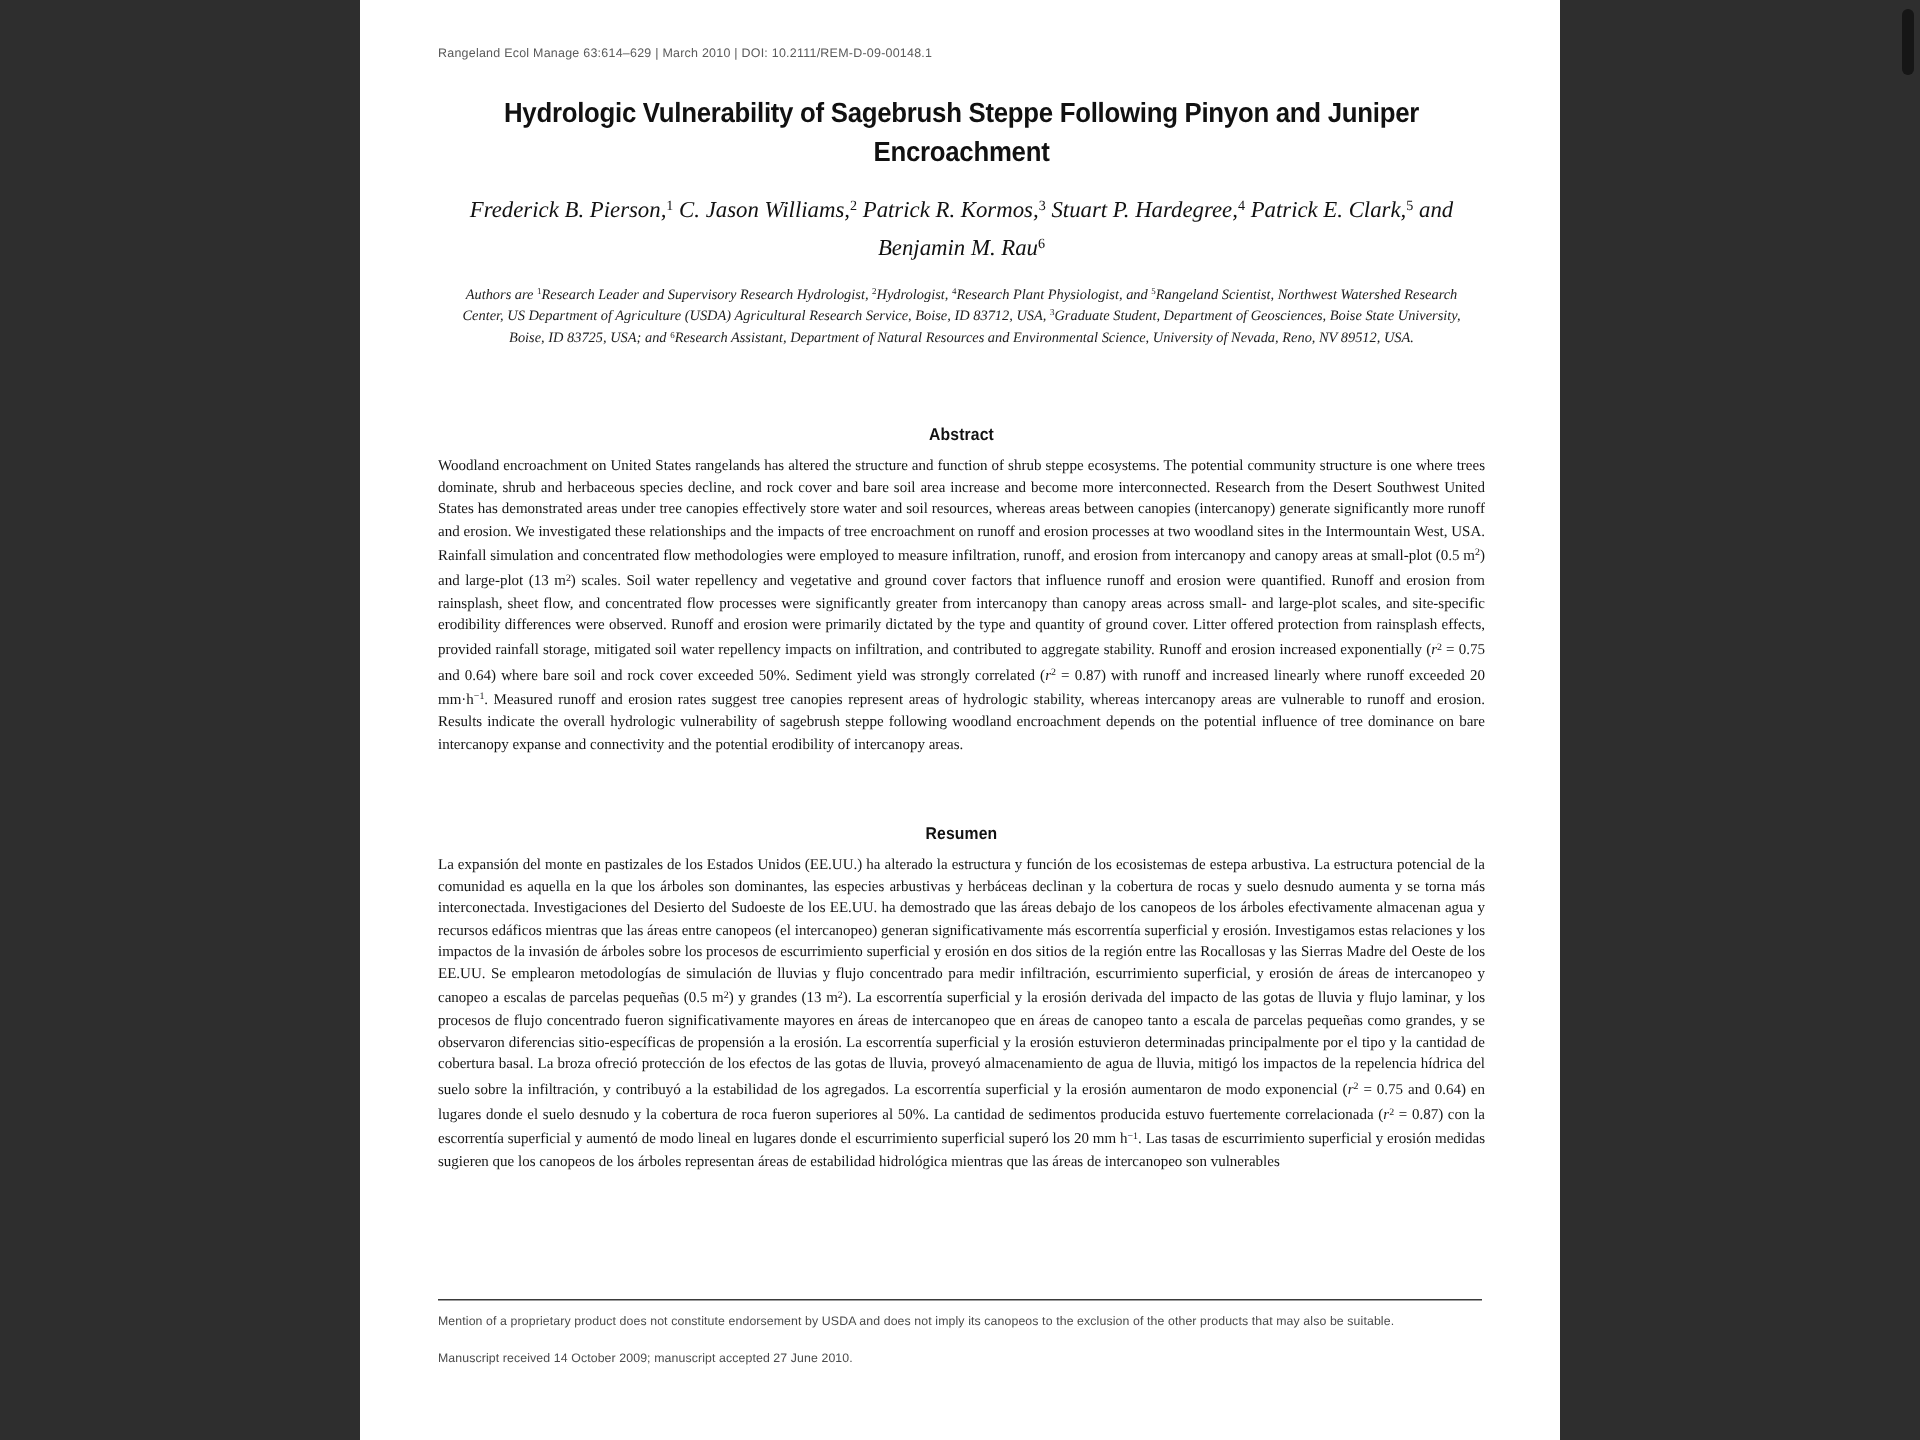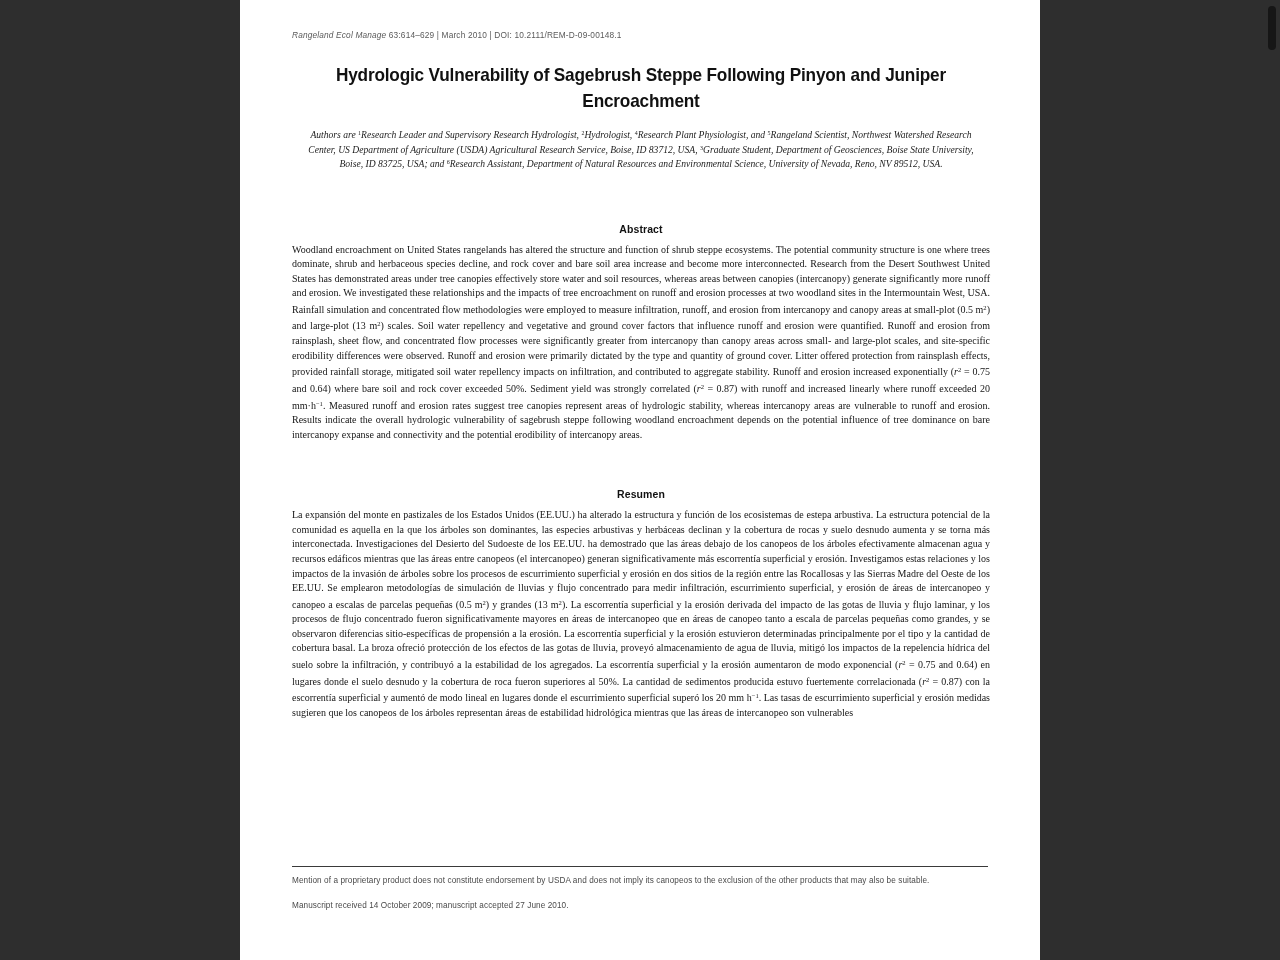--- a/index.html
+++ b/index.html
@@ -45,21 +45,20 @@
   
   .running-head {
     font-family: "Liberation Sans", sans-serif;
     font-size: 8.3px;
     color: #5a5a5a;
     letter-spacing: 0.02em;
     white-space: nowrap;
     margin-bottom: 22px;
   }
   .running-head .rh-ital {
-    font-style: italic;
   }
 
   
   .title {
     font-family: "Liberation Sans", sans-serif;
     font-weight: bold;
     font-size: 18.5px;
     line-height: 26px;
     text-align: center;
     color: #111;
@@ -185,20 +184,21 @@
 
   <div id="page">
     <div class="page-inner">
 
       <div class="running-head">
         <span class="rh-ital">Rangeland Ecol Manage</span><span> 63:614–629 | March 2010 | DOI: 10.2111/REM-D-09-00148.1</span>
       </div>
 
       <h1 class="title">Hydrologic Vulnerability of Sagebrush Steppe Following Pinyon and Juniper Encroachment</h1>
 
+      <div class="authors">Frederick B. Pierson,<sup>1</sup> C. Jason Williams,<sup>2</sup> Patrick R. Kormos,<sup>3</sup> Stuart P. Hardegree,<sup>4</sup> Patrick E. Clark,<sup>5</sup> and Benjamin M. Rau<sup>6</sup></div>
 
       <div class="affil">Authors are <sup>1</sup>Research Leader and Supervisory Research Hydrologist, <sup>2</sup>Hydrologist, <sup>4</sup>Research Plant Physiologist, and <sup>5</sup>Rangeland Scientist, Northwest Watershed Research Center, US Department of Agriculture (USDA) Agricultural Research Service, Boise, ID 83712, USA, <sup>3</sup>Graduate Student, Department of Geosciences, Boise State University, Boise, ID 83725, USA; and <sup>6</sup>Research Assistant, Department of Natural Resources and Environmental Science, University of Nevada, Reno, NV 89512, USA.</div>
 
       <div class="abstract-block">
         <div class="sec-head">Abstract</div>
         <p class="body-par">Woodland encroachment on United States rangelands has altered the structure and function of shrub steppe ecosystems. The potential community structure is one where trees dominate, shrub and herbaceous species decline, and rock cover and bare soil area increase and become more interconnected. Research from the Desert Southwest United States has demonstrated areas under tree canopies effectively store water and soil resources, whereas areas between canopies (intercanopy) generate significantly more runoff and erosion. We investigated these relationships and the impacts of tree encroachment on runoff and erosion processes at two woodland sites in the Intermountain West, USA. Rainfall simulation and concentrated flow methodologies were employed to measure infiltration, runoff, and erosion from intercanopy and canopy areas at small-plot (0.5 m<sup>2</sup>) and large-plot (13 m<sup>2</sup>) scales. Soil water repellency and vegetative and ground cover factors that influence runoff and erosion were quantified. Runoff and erosion from rainsplash, sheet flow, and concentrated flow processes were significantly greater from intercanopy than canopy areas across small- and large-plot scales, and site-specific erodibility differences were observed. Runoff and erosion were primarily dictated by the type and quantity of ground cover. Litter offered protection from rainsplash effects, provided rainfall storage, mitigated soil water repellency impacts on infiltration, and contributed to aggregate stability. Runoff and erosion increased exponentially (<i>r</i><sup>2</sup> = 0.75 and 0.64) where bare soil and rock cover exceeded 50%. Sediment yield was strongly correlated (<i>r</i><sup>2</sup> = 0.87) with runoff and increased linearly where runoff exceeded 20 mm·h<sup>−1</sup>. Measured runoff and erosion rates suggest tree canopies represent areas of hydrologic stability, whereas intercanopy areas are vulnerable to runoff and erosion. Results indicate the overall hydrologic vulnerability of sagebrush steppe following woodland encroachment depends on the potential influence of tree dominance on bare intercanopy expanse and connectivity and the potential erodibility of intercanopy areas.</p>
       </div>
 
       <div class="resumen-block">
         <div class="sec-head">Resumen</div>

